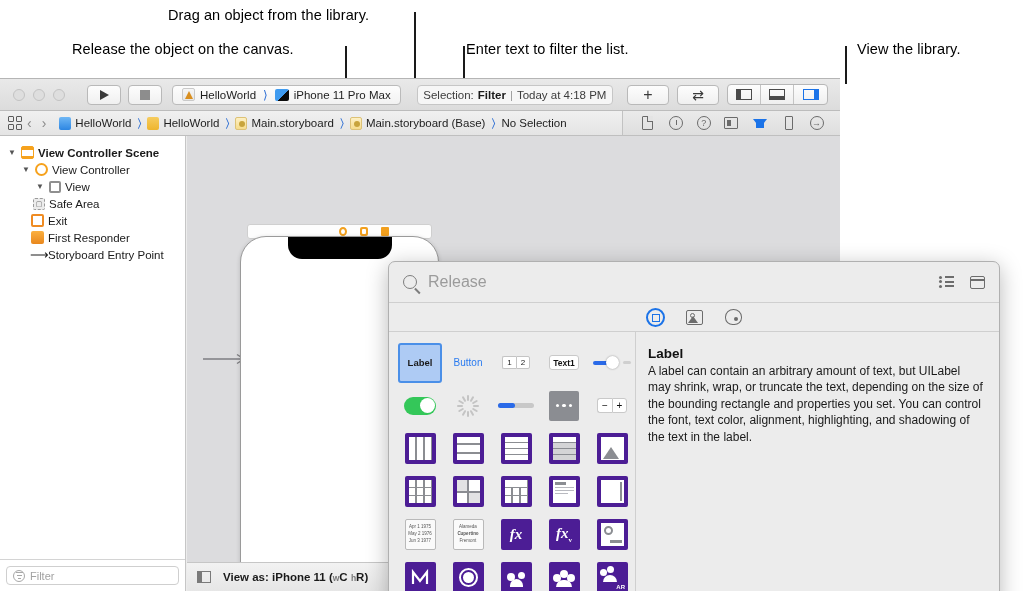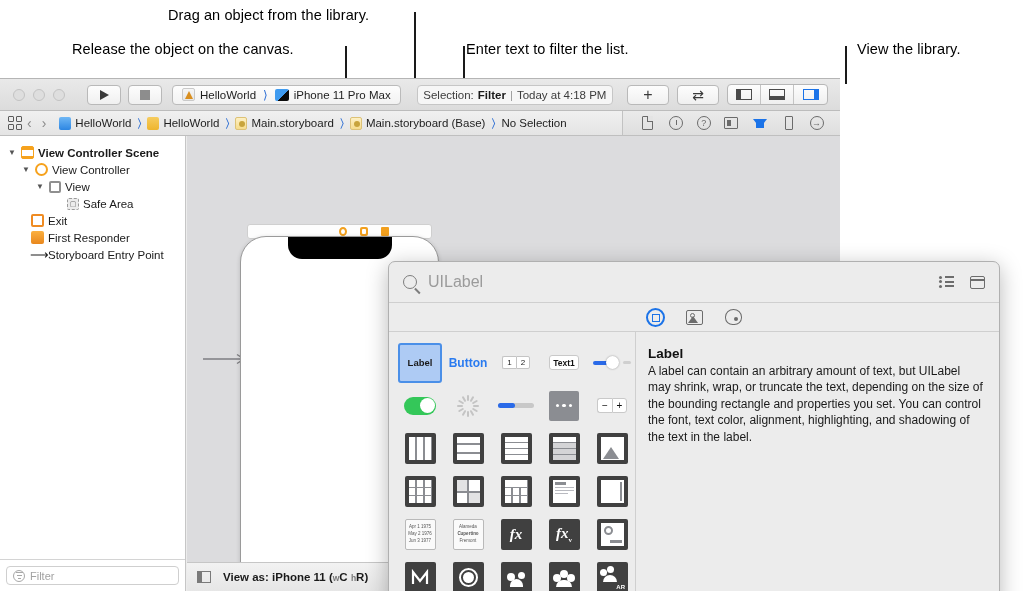--- a/index.html
+++ b/index.html
@@ -279,21 +279,21 @@
     width: 246px; padding: 9px 0 0 8px; overflow: hidden;
     display: grid; grid-template-columns: repeat(5, 46px);
     grid-auto-rows: 43px; gap: 0px 2px; align-content: start;
   }
   .cell { display: flex; align-items: center; justify-content: center; }
   .tile-sel {
     width: 44px; height: 40px; background: #aecbf4; border: 2px solid #4a8fe8;
     border-radius: 3px; display:flex;align-items:center;justify-content:center;
     font-size: 9.5px; color: #1a1a1a; font-weight: 600;
   }
-  .tile-btn { font-size: 12px; color: #2a7bf0; font-weight: 700; }
+  .tile-btn { font-size: 10px; color: #2a7bf0; font-weight: 400; }
   .tile-seg { display:flex; }
   .tile-seg span{ width:14px;height:13px;background:#fff;border:1px solid #c4c4c4;
                   font-size:8px;display:flex;align-items:center;justify-content:center;color:#222;}
   .tile-seg span:first-child{border-right:none;border-radius:2px 0 0 2px;}
   .tile-seg span:last-child{border-radius:0 2px 2px 0;}
   .tile-text { width:30px;height:15px;background:#fff;border:1px solid #c9c9c9;border-radius:3px;
                font-size:8.5px;display:flex;align-items:center;justify-content:center;color:#111;font-weight:600;}
   .tile-slider { width:38px;height:13px;position:relative;display:flex;align-items:center;}
   .tile-slider i{position:absolute;left:0;width:16px;height:4px;background:#2a6ae8;border-radius:2px;}
   .tile-slider u{position:absolute;right:0;width:8px;height:3px;background:#cfcfcf;border-radius:2px;}
@@ -312,21 +312,21 @@
     display:flex;align-items:center;justify-content:center;gap:3px;
   }
   .tile-gray .dot{width:3.5px;height:3.5px;border-radius:50%;background:#fff;}
   .tile-step { display:flex; }
   .tile-step span{width:15px;height:15px;background:#fff;border:1px solid #c9c9c9;
                   font-size:10px;display:flex;align-items:center;justify-content:center;color:#111;}
   .tile-step span:first-child{border-right:none;border-radius:3px 0 0 3px;}
   .tile-step span:last-child{border-radius:0 3px 3px 0;}
 
   .tile-box {
-    width:31px;height:31px;background:#404040;border-radius:2px;position:relative;overflow:hidden;
+    width:31px;height:31px;background:#4c1d95;border-radius:2px;position:relative;overflow:hidden;
     display:flex;align-items:center;justify-content:center;
   }
   .tile-box.light { background:#fafafa; border:1px solid #b9b9b9; }
   .tb-inner { width:23px;height:23px;background:#fff;display:flex; }
   .tb-cols { gap:2px; }
   .tb-cols i { flex:1; background:#fff; }
   .tb-rows { flex-direction:column; gap:2px; background:#8b8d92; }
   .tb-rows i { flex:1; background:#fff; }
   .fx-glyph { color:#fff; font-size:15px; font-style:italic; font-family:"Liberation Serif",serif; font-weight:bold;}
   .fx-sub { font-size:7px; vertical-align: sub; font-style:normal; }
@@ -515,21 +515,21 @@
           <span class="nav-ic ic-vc"></span>
           <span>View Controller</span>
         </div>
 
         <div class="nav-row" style="padding-left:36px">
           <span class="tri">▼</span>
           <span class="nav-ic ic-view"></span>
           <span>View</span>
         </div>
 
-        <div class="nav-row" style="padding-left:67px">
+        <div class="nav-row" style="padding-left:33px">
           <span class="nav-ic ic-safe">▢</span>
           <span>Safe Area</span>
         </div>
 
         <div class="nav-row" style="padding-left:31px">
           <span class="nav-ic ic-exit"></span>
           <span>Exit</span>
         </div>
 
         <div class="nav-row" style="padding-left:31px">
@@ -592,21 +592,21 @@
             <i></i>
           </span>
         <span class="cbr-dl">⇩</span>
       </span>
     </div>
 
     <div class="library">
 
       <div class="lib-search">
         <span class="mag"></span>
-        <div class="lib-search-input">UILabel</div>
+        <div class="lib-search-input">Release</div>
         <div class="lib-hdr-ic">
           <span class="list-ic">
               <i></i>
               <i></i>
               <i></i>
             </span>
           <span class="detail-ic"></span>
         </div>
       </div>
 

